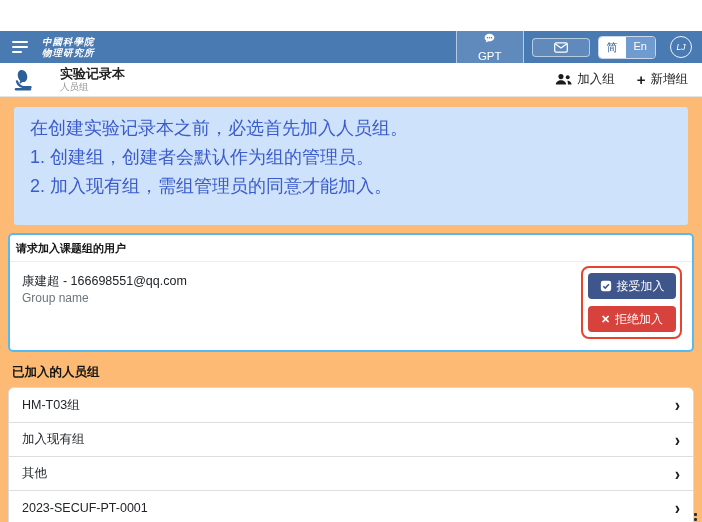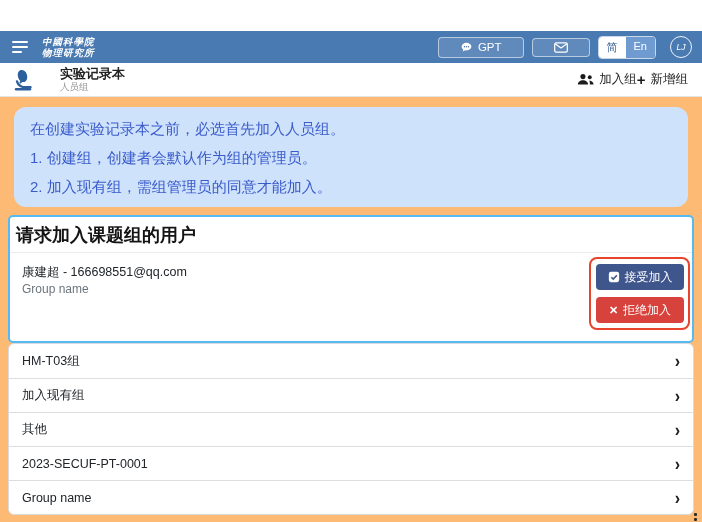--- a/index.html
+++ b/index.html
@@ -10,50 +10,50 @@
   
   .navbar { height:32px; background:#4a7ab2; display:flex; align-items:center; justify-content:space-between; padding:0 10px 0 12px; }
   .nav-left { display:flex; align-items:center; gap:14px; }
   .hamburger { display:flex; flex-direction:column; gap:3px; cursor:pointer; padding:2px 0; }
   .hamburger span { display:block; height:2px; background:#fff; border-radius:1px; }
   .hamburger span:nth-child(1){ width:16px; }
   .hamburger span:nth-child(2){ width:16px; }
   .hamburger span:nth-child(3){ width:10px; }
   .logo { color:#fff; font-family:"DejaVu Serif","Liberation Serif",serif; font-style:italic; font-weight:bold; font-size:9.5px; line-height:11px; letter-spacing:1px; }
   .nav-right { display:flex; align-items:center; gap:8px; }
-  .pill-btn { display:flex; align-items:center; gap:5px; background:rgba(255,255,255,.12); border:1px solid rgba(255,255,255,.55); border-radius:4px; color:#fff; font-size:11.5px; padding:3px 21px; cursor:pointer; font-family:inherit; }
+  .pill-btn { display:flex; align-items:center; gap:5px; background:rgba(255,255,255,.12); border:1px solid rgba(255,255,255,.55); border-radius:4px; color:#fff; font-size:11.5px; padding:3px 21px; cursor:pointer; font-family:inherit;flex-direction:column; }
   .lang-toggle { display:flex; border:1px solid rgba(255,255,255,.7); border-radius:4px; overflow:hidden; font-size:11px; }
   .lang-toggle span { padding:3px 8px; cursor:pointer; }
   .lang-zh { background:#fff; color:#3a6295; }
   .lang-en { background:#6f9bd0; color:#fff; }
   .user { display:flex; align-items:center; gap:7px; margin-left:6px; cursor:pointer;font-style:italic; }
   .avatar { width:22px; height:22px; border-radius:50%; border:1.5px solid rgba(255,255,255,.9); color:#fff; font-size:8.5px; display:flex; align-items:center; justify-content:center; }
   .user-meta { color:#fff; line-height:11px; }
   .user-name { font-size:10.5px; }
   .user-email { font-size:9px; color:rgba(255,255,255,.85); }
 
   
   .appbar { height:34px; background:#fff; border-bottom:1px solid #e4e4e4; display:flex; align-items:center; justify-content:space-between; padding:0 14px 0 12px; }
   .app-left { display:flex; align-items:center; gap:24px; }
   .app-titles { line-height:13px; }
   .app-title { font-size:13px; font-weight:bold; color:#222; }
   .app-subtitle { font-size:9.5px; color:#979797; }
-  .app-right { display:flex; align-items:center; }
+  .app-right { display:flex; align-items:center; gap:22px; }
   .bar-btn { display:flex; align-items:center; gap:5px; background:none; border:none; font-family:inherit; font-size:12.5px; color:#1c1c1c; cursor:pointer; }
   .plus-glyph { font-size:15px; font-weight:bold; line-height:10px; }
 
   
   .content { padding:10px 8px 0 8px; }
-  .alert { margin:0 6px; background:#cfe2fb; color:#3a5ccb; border-radius:12px; padding:12px 16px 11px; font-size:15px; }
+  .alert { margin:0 6px; background:#cfe2fb; color:#3a5ccb; border-radius:3px; padding:12px 16px 29px; font-size:18px; }
   .alert p { line-height:19px; margin-bottom:10px; }
   .alert p:last-child { margin-bottom:0; }
 
   .section-card { margin-top:8px; border:2px solid #56b9f1; border-radius:5px; background:#fff; }
-  .section-card .card-head { font-size:18px; font-weight:bold; color:#141414; padding:6px 8px 5px 6px; border-bottom:1px solid #ececec; }
-  .req-row { display:flex; justify-content:space-between; align-items:flex-start; padding:11px 4px 18px 12px; }
+  .section-card .card-head { font-size:11px; font-weight:bold; color:#141414; padding:6px 8px 5px 6px; border-bottom:1px solid #ececec; }
+  .req-row { display:flex; justify-content:space-between; align-items:flex-start; padding:11px 12px 18px 12px; }
   .req-user { font-size:12.5px; color:#212529; line-height:17px; }
   .req-group { font-size:12px; color:#6c757d; line-height:16px; }
   .btn-wrap { position:relative; margin-right:4px; }
   .btn-stack { display:flex; flex-direction:column; gap:7px; }
   .action-btn { display:flex; align-items:center; justify-content:center; gap:5px; width:88px; padding:4.5px 0; border:none; border-radius:4px; color:#fff; font-size:12px; font-family:Liberation Serif, serif; cursor:pointer; }
   .btn-accept { background:#3f568c; }
   .btn-reject { background:#d8423c; }
   .annotation { position:absolute; top:-7px; left:-7px; right:-6px; bottom:-7px; border:2px solid #e8432d; border-radius:8px; pointer-events:none; }
 
   .groups-head { margin:12px 6px 6px 4px; font-size:12.5px; font-weight:bold; color:#141414; }
@@ -167,20 +167,21 @@
             </button>
             <button class="action-btn btn-reject">
               <span style="font-weight:bold;font-size:11px;">✕</span>
               <span>拒绝加入</span>
             </button>
           </div>
         </div>
       </div>
     </section>
 
+    <div class="groups-head">已加入的人员组</div>
     <div class="group-list">
       <div class="group-row">
         <span>HM-T03组</span>
         <span class="chev">›</span>
       </div>
       <div class="group-row">
         <span>加入现有组</span>
         <span class="chev">›</span>
       </div>
       <div class="group-row">

